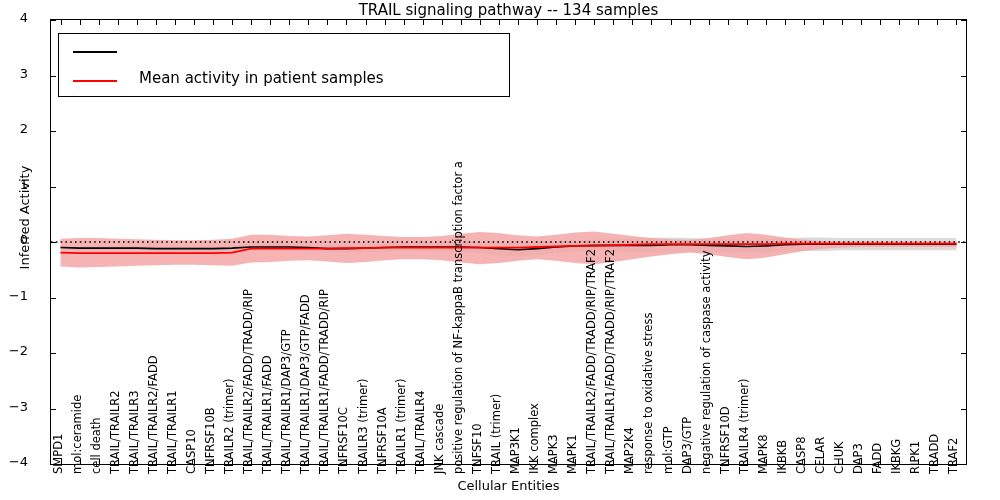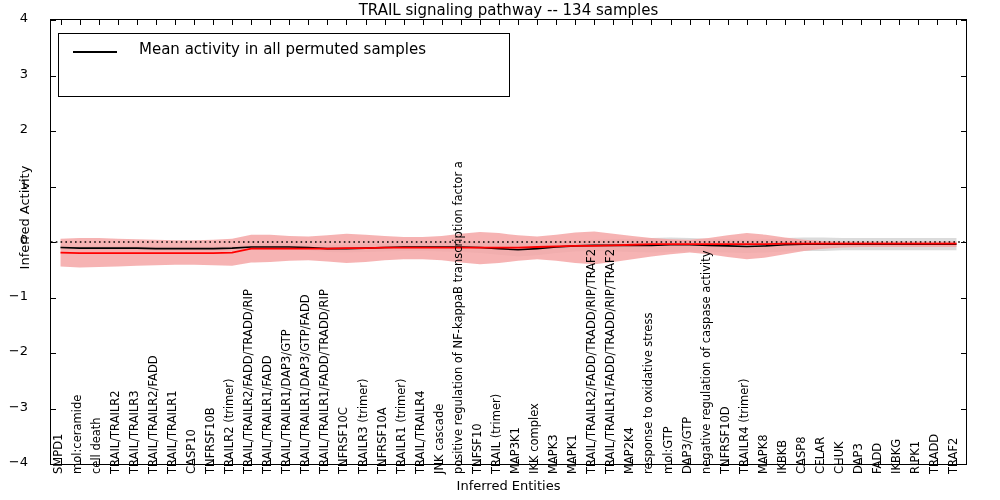--- a/index.html
+++ b/index.html
@@ -35,21 +35,21 @@
   .legtext{position:absolute;left:80px;top:4px;font-size:15px;color:#000;white-space:nowrap;}
 
   svg{position:absolute;left:0;top:0;}
 </style>
 </head>
 <body>
 
 <div id="root">
 
   <div class="title">TRAIL signaling pathway -- 134 samples</div>
-  <div class="xlabel">Inferred Entities</div>
+  <div class="xlabel">Cellular Entities</div>
   <div class="ylabel">Inferred Activity</div>
 
   <div id="yticks">
       <div class="ytick" style="top: 19px;">4</div>
       <div class="ytick" style="top: 74.5px;">3</div>
       <div class="ytick" style="top: 130px;">2</div>
       <div class="ytick" style="top: 185.5px;">1</div>
       <div class="ytick" style="top: 241px;">0</div>
       <div class="ytick" style="top: 296.5px;">−1</div>
       <div class="ytick" style="top: 352px;">−2</div>
@@ -180,21 +180,24 @@
         <div class="xtickmark t" style="left: 867.344px;"></div>
         <div class="xtickmark" style="left: 886.406px;"></div>
         <div class="xtickmark t" style="left: 886.406px;"></div>
         <div class="xtickmark" style="left: 905.469px;"></div>
         <div class="xtickmark t" style="left: 905.469px;"></div>
       </div>
 
     <div class="legend">
       <div class="legrow" id="legrow0" style="top:2px;">
         <div class="legline" id="legline0" style="background: rgb(0, 0, 0);"></div>
-        <div class="legtext">Mean activity in all permuted samples</div>
+      </div>
+      <div class="legrow" id="legrow1" style="top:31px;">
+        <div class="legline" id="legline1" style="background: rgb(255, 0, 0);"></div>
+        <div class="legtext">Mean activity in patient samples</div>
       </div>
     </div>
   </div>
 
   <div id="xlabels">
       <div class="xlab" style="left: 64.5312px; top: 460px;">SMPD1</div>
       <div class="xlab" style="left: 83.5938px; top: 460px;">mol:ceramide</div>
       <div class="xlab" style="left: 102.656px; top: 460px;">cell death</div>
       <div class="xlab" style="left: 121.719px; top: 460px;">TRAIL/TRAILR2</div>
       <div class="xlab" style="left: 140.781px; top: 460px;">TRAIL/TRAILR3</div>

